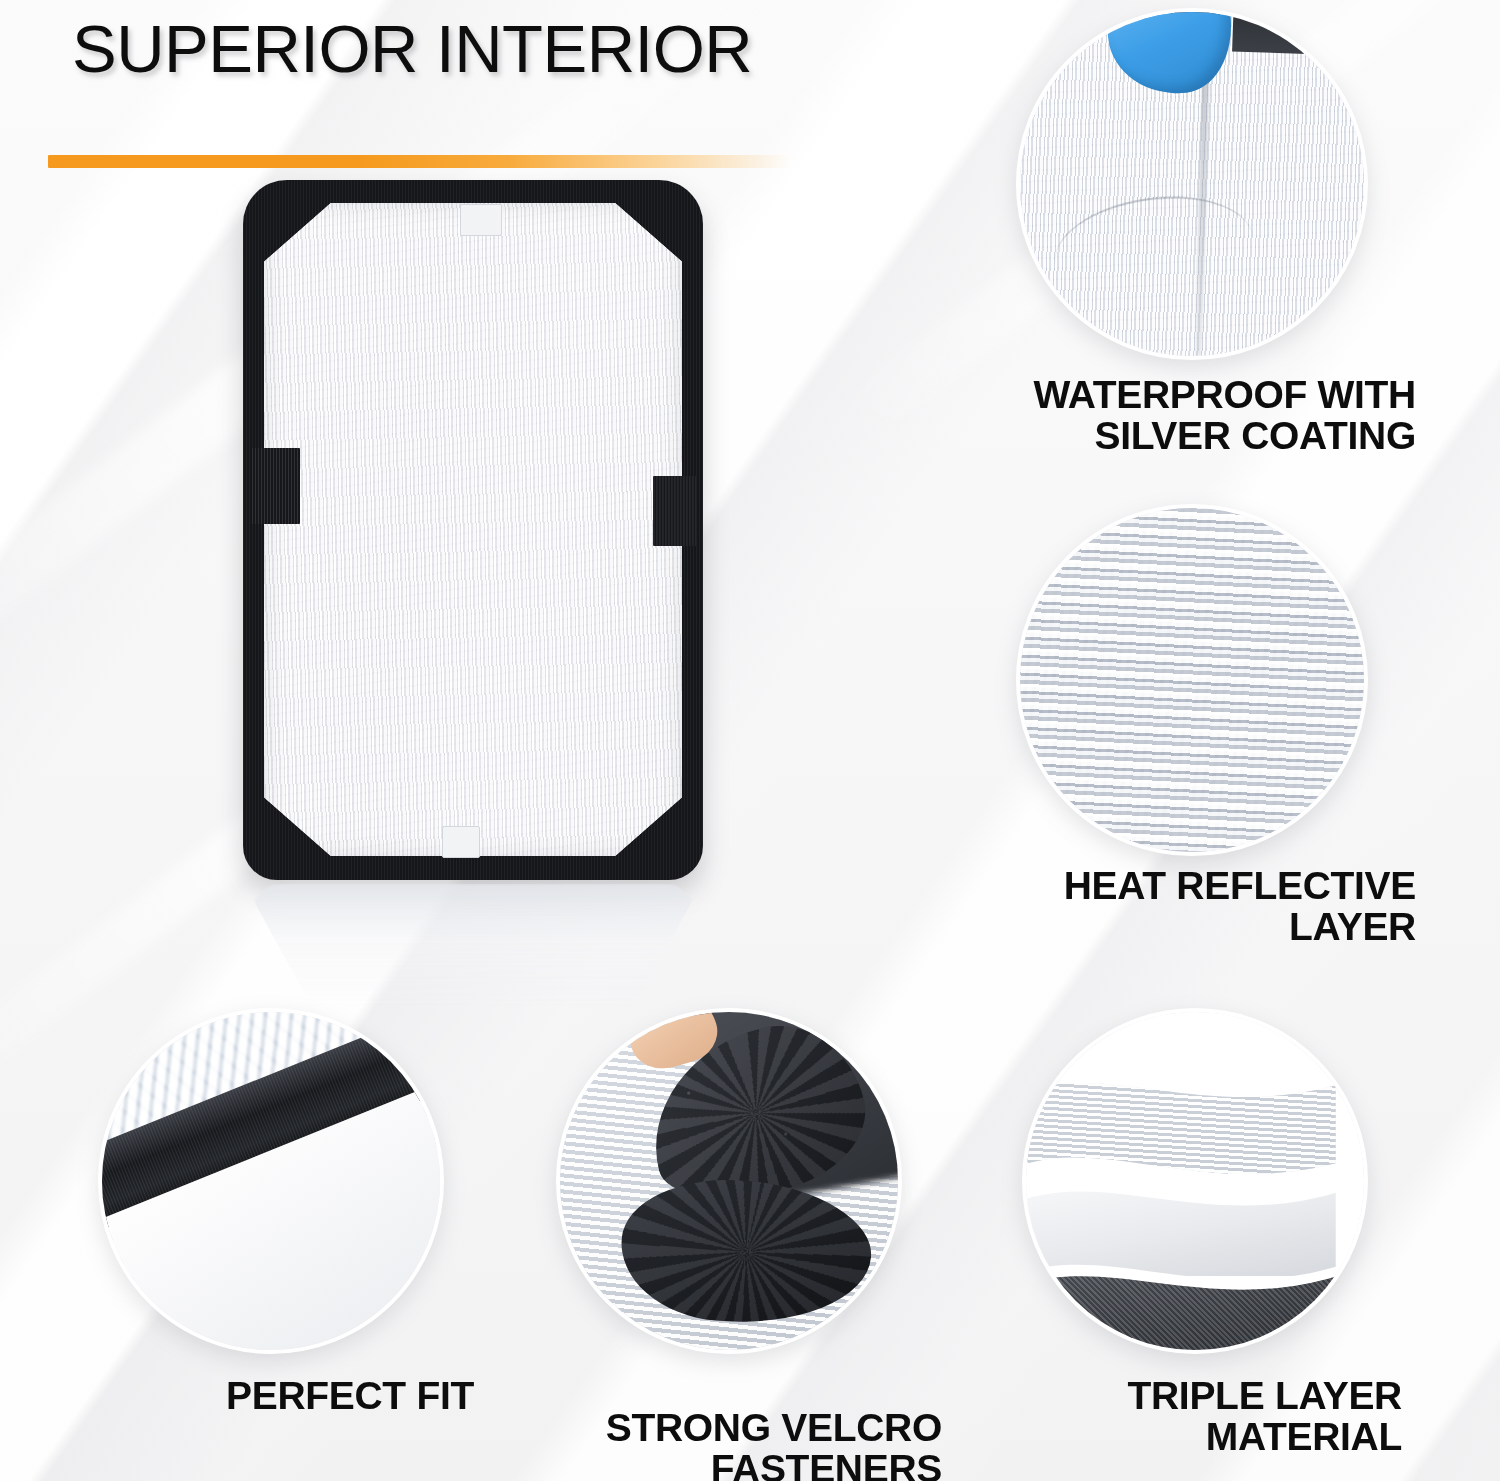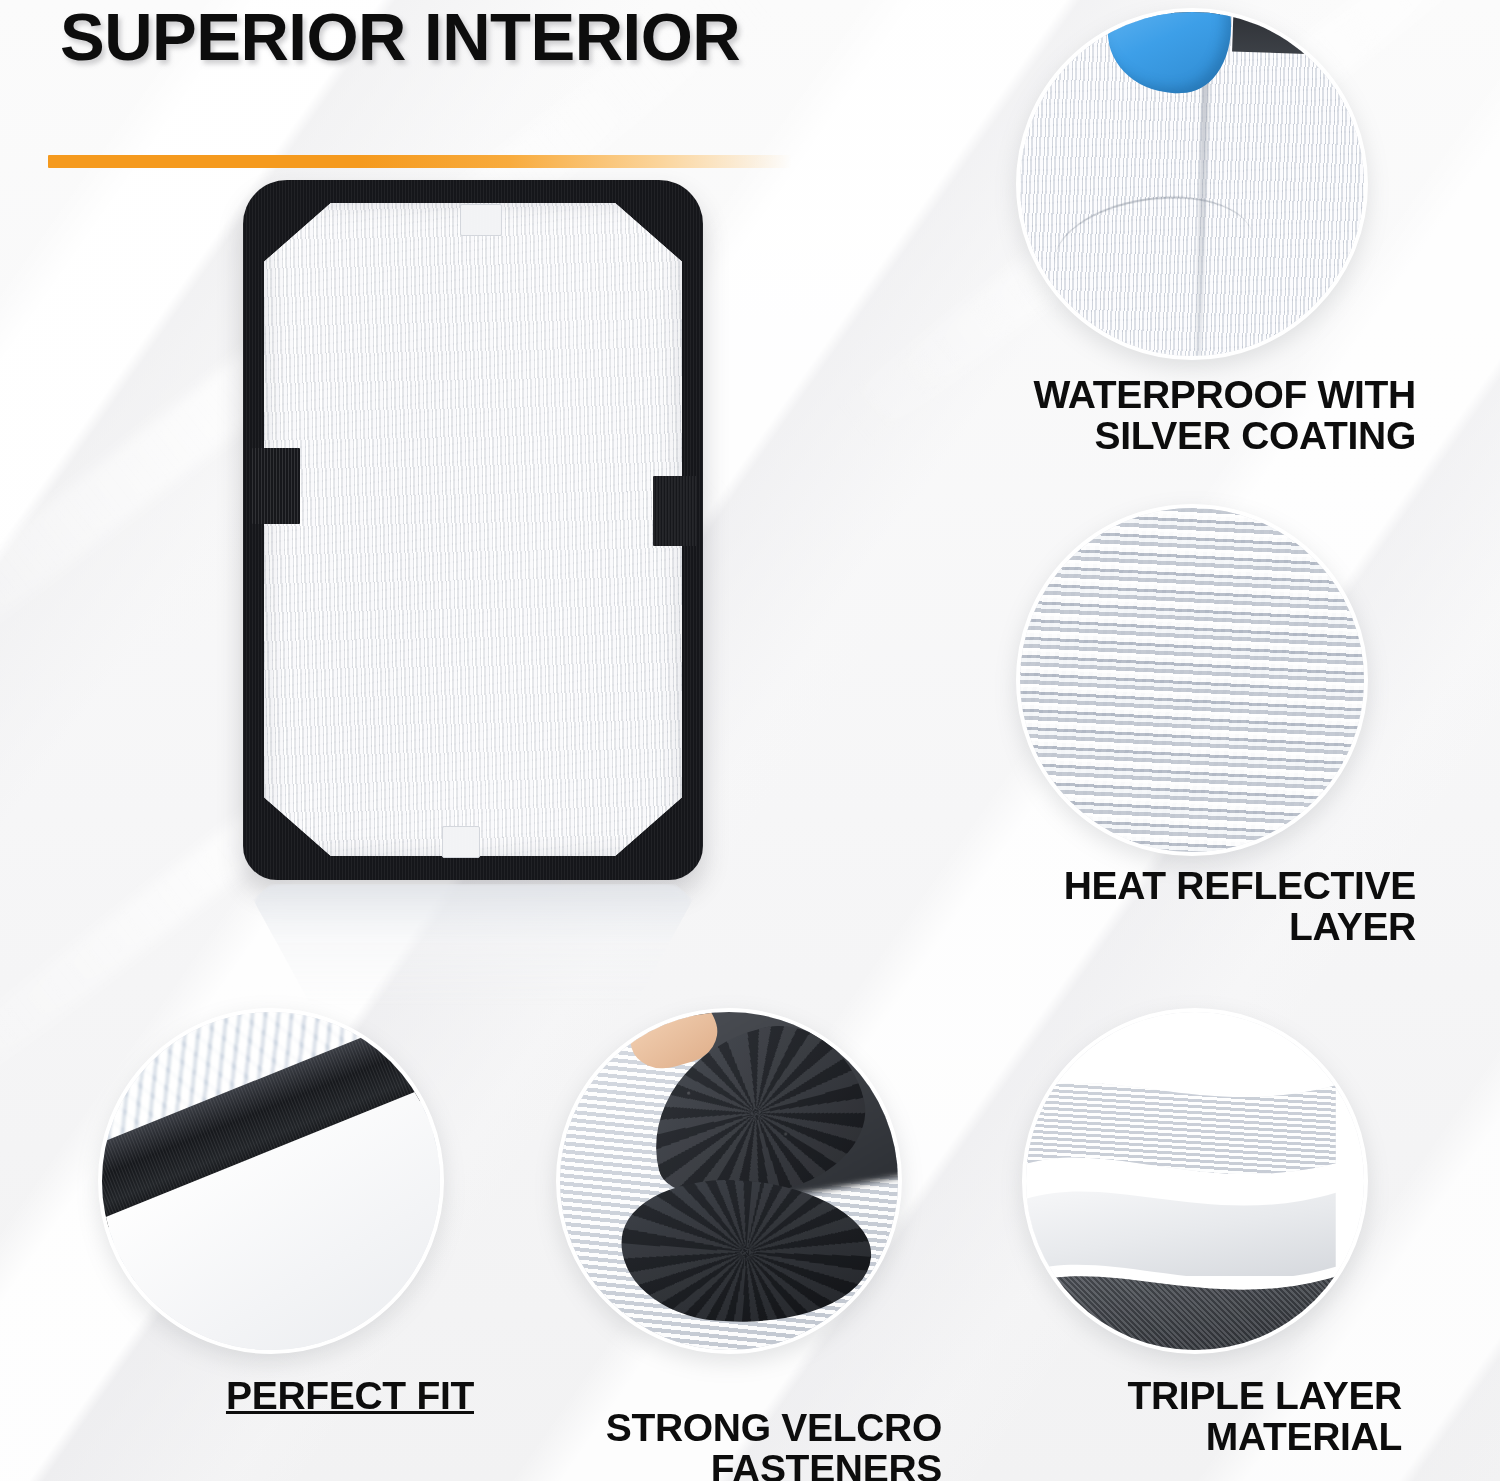--- a/index.html
+++ b/index.html
@@ -47,22 +47,22 @@
     transform:rotate(-38deg);
     filter:blur(6px);
   }
   #bg-streak-a{left:-230px;top:300px;width:1100px;height:60px;}
   #bg-streak-b{left:-180px;top:760px;width:1000px;height:46px;}
   #bg-streak-c{left:760px;top:120px;width:900px;height:52px;}
 
   
   #header{position:absolute;left:56px;top:2px;width:880px;}
   #title{
-    font-size:67px;line-height:.92;font-weight:700;color:#0d0d0d;
-    letter-spacing:-.5px;text-transform:uppercase;margin:4px;
+    font-size:67px;line-height:.92;font-weight:400;color:#0d0d0d;
+    letter-spacing:-.5px;text-transform:uppercase;margin:16px;
     text-shadow:3px 4px 5px rgba(120,120,125,.35);
     font-stretch:condensed;
   }
   #title .ln{display:block;}
   #rule{
     position:absolute;left:48px;top:155px;width:744px;height:13px;
     background:linear-gradient(90deg,#f59a1e 0%,#f59a1e 42%,#f8ab3d 62%,#fbd49a 82%,rgba(255,255,255,.1) 100%);
     border-radius:1px;
   }
 
@@ -187,21 +187,21 @@
     transform:rotate(-22deg);filter:blur(.8px);}
   #c3-binding{position:absolute;left:-22%;top:18%;width:150%;height:24%;
     background:linear-gradient(180deg,#3a3d44 0%,#16181c 38%,#212428 72%,#0e0f12 100%);
     background-image:
       repeating-linear-gradient(90deg,rgba(255,255,255,.09) 0 1px,rgba(0,0,0,0) 1px 3px),
       linear-gradient(180deg,#3a3d44 0%,#16181c 38%,#212428 72%,#0e0f12 100%);
     transform:rotate(-22deg);}
   #c3-white{position:absolute;left:-26%;top:42%;width:160%;height:70%;
     background:linear-gradient(170deg,#ffffff 0%,#f3f4f6 55%,#e9ebee 100%);
     transform:rotate(-22deg);}
-  #caption-fit{left:60px;top:1376px;width:414px;text-decoration:underline;}
+  #caption-fit{left:60px;top:1376px;width:414px;}
 
   
   #circle-velcro{left:556px;top:1008px;width:338px;height:338px;}
   #c4-bg{position:absolute;inset:0;
     background:
       repeating-linear-gradient(6deg,rgba(255,255,255,.95) 0 4px,rgba(196,202,212,.6) 4px 8px),
       linear-gradient(150deg,#f0f2f5 0%,#d9dde3 48%,#b9bec6 100%);}
   #c4-dark-bg{position:absolute;left:44%;top:-8%;width:70%;height:60%;
     background:linear-gradient(160deg,#4a4d53,#2b2e33);filter:blur(3px);transform:rotate(-10deg);}
   #c4-strip-upper{position:absolute;left:26%;top:6%;width:64%;height:48%;

